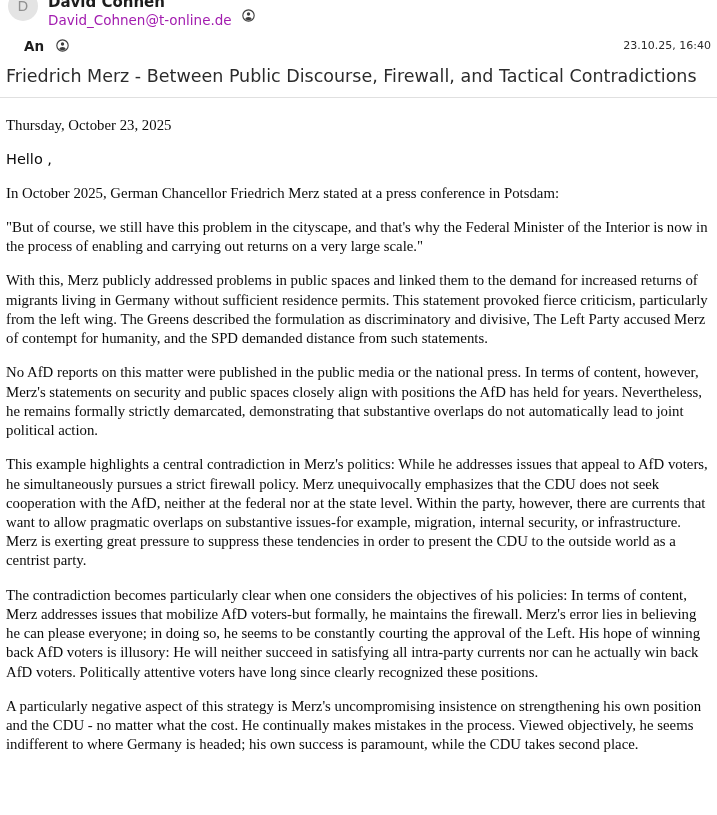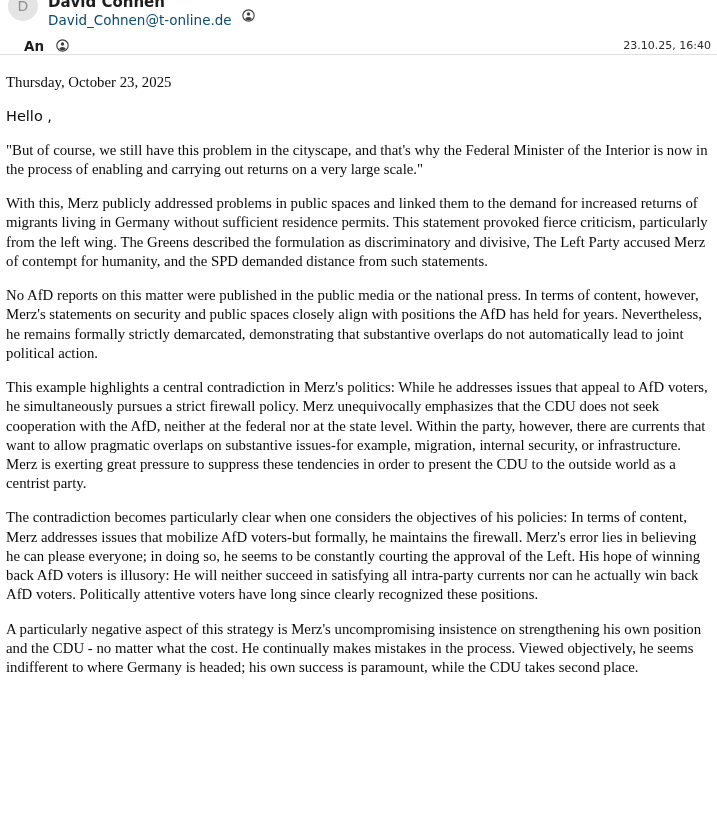--- a/index.html
+++ b/index.html
@@ -41,21 +41,21 @@
     margin-left: 10px;
     line-height: 1.25;
   }
   .from-name {
     font-weight: bold;
     font-size: 15px;
     color: #1d1d1d;
   }
   .from-email-line {
     font-size: 13.5px;
-    color: #0c4a6e;
+    color: #a21caf;
     display: flex;
     align-items: center;
     gap: 10px;
   }
   .contact-icon {
     width: 13px;
     height: 13px;
     position: relative;
     top: -5px;
     flex: 0 0 auto;
@@ -134,26 +134,28 @@
   <div class="to-row">
     <span class="to-label">An</span>
     <svg class="contact-icon" viewBox="0 0 16 16">
       <circle cx="8" cy="8" r="7" fill="none" stroke="#3f3f3f" stroke-width="1.4"></circle>
       <circle cx="8" cy="6.2" r="2.1" fill="#3f3f3f"></circle>
       <path d="M3.9 12.3 a4.3 3.6 0 0 1 8.2 0 a7 7 0 0 1 -8.2 0 Z" fill="#3f3f3f"></path>
     </svg>
     <span class="date">23.10.25, 16:40</span>
   </div>
 
+  <div class="subject">Friedrich Merz - Between Public Discourse, Firewall, and Tactical Contradictions</div>
 </div>
 
 <hr class="divider">
 
 <div class="email-body">
     <p>Thursday, October 23, 2025</p>
     <p class="sans">Hello ,</p>
+    <p>In October 2025, German Chancellor Friedrich Merz stated at a press conference in Potsdam:</p>
     <p>"But of course, we still have this problem in the cityscape, and that's why the Federal Minister of the Interior is now in the process of enabling and carrying out returns on a very large scale."</p>
     <p>With this, Merz publicly addressed problems in public spaces and linked them to the demand for increased returns of migrants living in Germany without sufficient residence permits. This statement provoked fierce criticism, particularly from the left wing. The Greens described the formulation as discriminatory and divisive, The Left Party accused Merz of contempt for humanity, and the SPD demanded distance from such statements.</p>
     <p>No AfD reports on this matter were published in the public media or the national press. In terms of content, however, Merz's statements on security and public spaces closely align with positions the AfD has held for years. Nevertheless, he remains formally strictly demarcated, demonstrating that substantive overlaps do not automatically lead to joint political action.</p>
     <p>This example highlights a central contradiction in Merz's politics: While he addresses issues that appeal to AfD voters, he simultaneously pursues a strict firewall policy. Merz unequivocally emphasizes that the CDU does not seek cooperation with the AfD, neither at the federal nor at the state level. Within the party, however, there are currents that want to allow pragmatic overlaps on substantive issues-for example, migration, internal security, or infrastructure. Merz is exerting great pressure to suppress these tendencies in order to present the CDU to the outside world as a centrist party.</p>
     <p>The contradiction becomes particularly clear when one considers the objectives of his policies: In terms of content, Merz addresses issues that mobilize AfD voters-but formally, he maintains the firewall. Merz's error lies in believing he can please everyone; in doing so, he seems to be constantly courting the approval of the Left. His hope of winning back AfD voters is illusory: He will neither succeed in satisfying all intra-party currents nor can he actually win back AfD voters. Politically attentive voters have long since clearly recognized these positions.</p>
     <p>A particularly negative aspect of this strategy is Merz's uncompromising insistence on strengthening his own position and the CDU - no matter what the cost. He continually makes mistakes in the process. Viewed objectively, he seems indifferent to where Germany is headed; his own success is paramount, while the CDU takes second place.</p>
   </div>
 
 </body></html>

